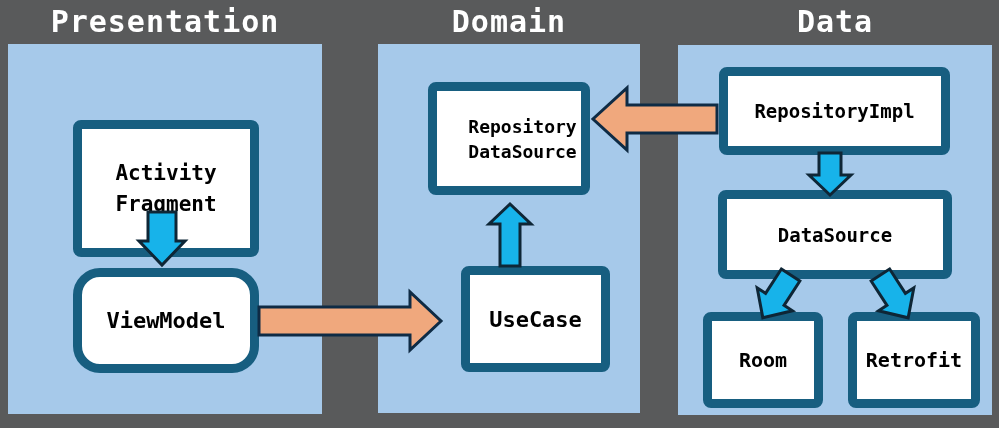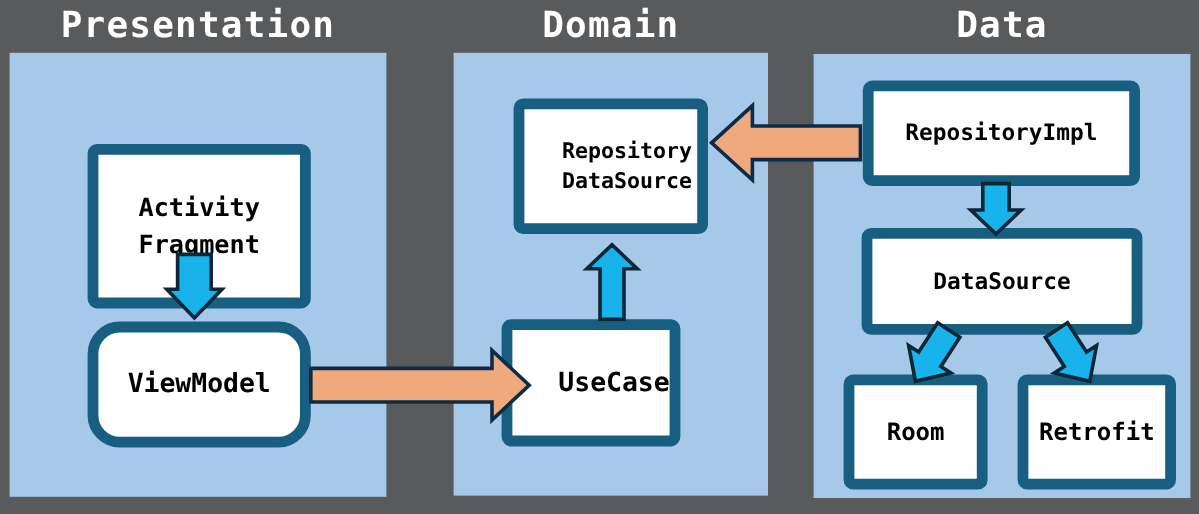--- a/index.html
+++ b/index.html
@@ -44,21 +44,21 @@
     background:var(--box-fill);
     border:9px solid var(--box-border);
     border-radius:8px;
     display:flex;flex-direction:column;align-items:center;justify-content:center;
     color:var(--box-text);font-weight:bold;text-align:center;
   }
   .node span{display:block;}
   #node-activity-fragment{left:73px;top:74px;width:186px;height:137px;font-size:21px;line-height:31px;margin-top:46px;}
   #node-viewmodel{left:73px;top:268px;width:186px;height:105px;font-size:22px;border-radius:27px;}
   #node-repository-interface{left:428px;top:82px;width:162px;height:113px;font-size:18px;line-height:25px;padding-left:27px;}
-  #node-usecase{left:418px;top:266px;width:149px;height:106px;font-size:22px;align-items:flex-end;}
+  #node-usecase{left:461px;top:266px;width:149px;height:106px;font-size:22px;}
   #node-repositoryimpl{left:719px;top:67px;width:231px;height:88px;font-size:19px;}
   #node-datasource{left:718px;top:190px;width:234px;height:89px;font-size:19px;}
   #node-room{left:703px;top:312px;width:120px;height:96px;font-size:20px;}
   #node-retrofit{left:848px;top:312px;width:132px;height:96px;font-size:20px;}
 
   #arrows{position:absolute;left:0;top:0;width:999px;height:428px;pointer-events:none;}
   .arrow-blue{fill:var(--arrow-blue);stroke:var(--arrow-blue-outline);stroke-width:3;stroke-linejoin:miter;}
   .arrow-orange{fill:var(--arrow-orange);stroke:var(--arrow-orange-outline);stroke-width:3;stroke-linejoin:miter;}
 </style>
 </head>

